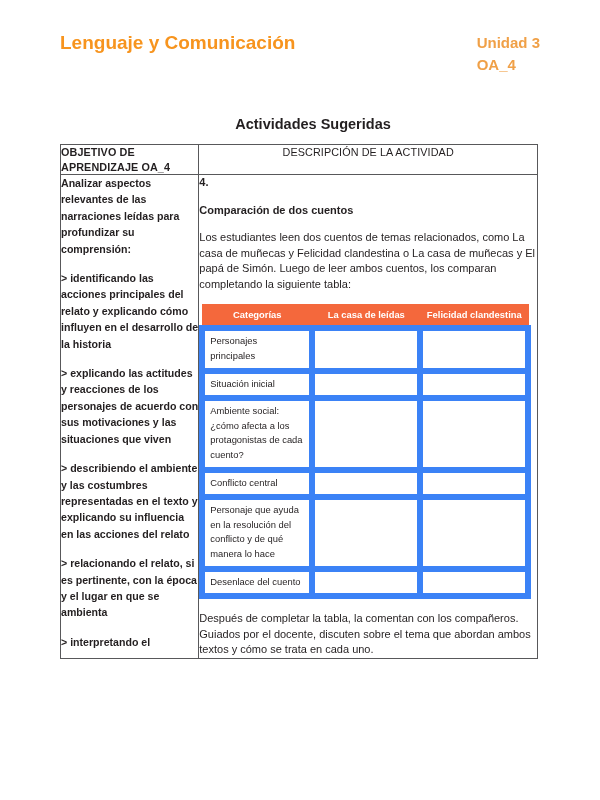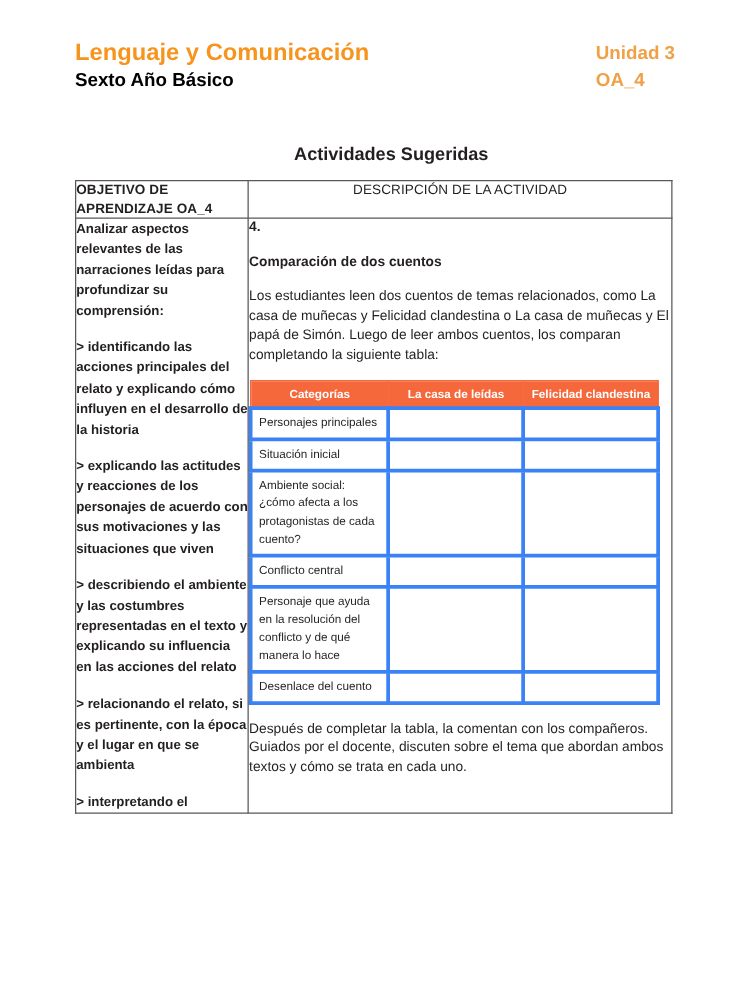--- a/index.html
+++ b/index.html
@@ -168,21 +168,21 @@
     background: #F4683C;
     color: #ffffff;
     font-size: 9.4px;
     font-weight: bold;
     text-align: center;
     padding: 4px 3px 5px 3px;
     border: 1px solid #F4683C;
     line-height: 11px;
   }
   .cmp-table td {
-    border: 3px solid #3b82f6;
+    border: 6px solid #3b82f6;
     font-size: 9.4px;
     color: #3b3b3b;
     padding: 3px 5px 4px 5px;
     line-height: 14.6px;
     vertical-align: top;
   }
   .cmp-table td.cat-cell {
     width: 110px;
     color: #231f20;
   }
@@ -194,21 +194,20 @@
   .cmp-col-3 { width: 108px; }
 </style>
 </head>
 <body>
 
 <div class="page">
 
   <div class="doc-header">
     <div class="header-left">
       <div class="subject-title">Lenguaje y Comunicación</div>
-      <div class="grade-title">Sexto Año Básico</div>
     </div>
     <div class="header-right">
       <div class="unit-label">Unidad 3</div>
       <div class="oa-label">OA_4</div>
     </div>
   </div>
 
   <div class="section-title">Actividades Sugeridas</div>
 
   <table class="outer-table">

